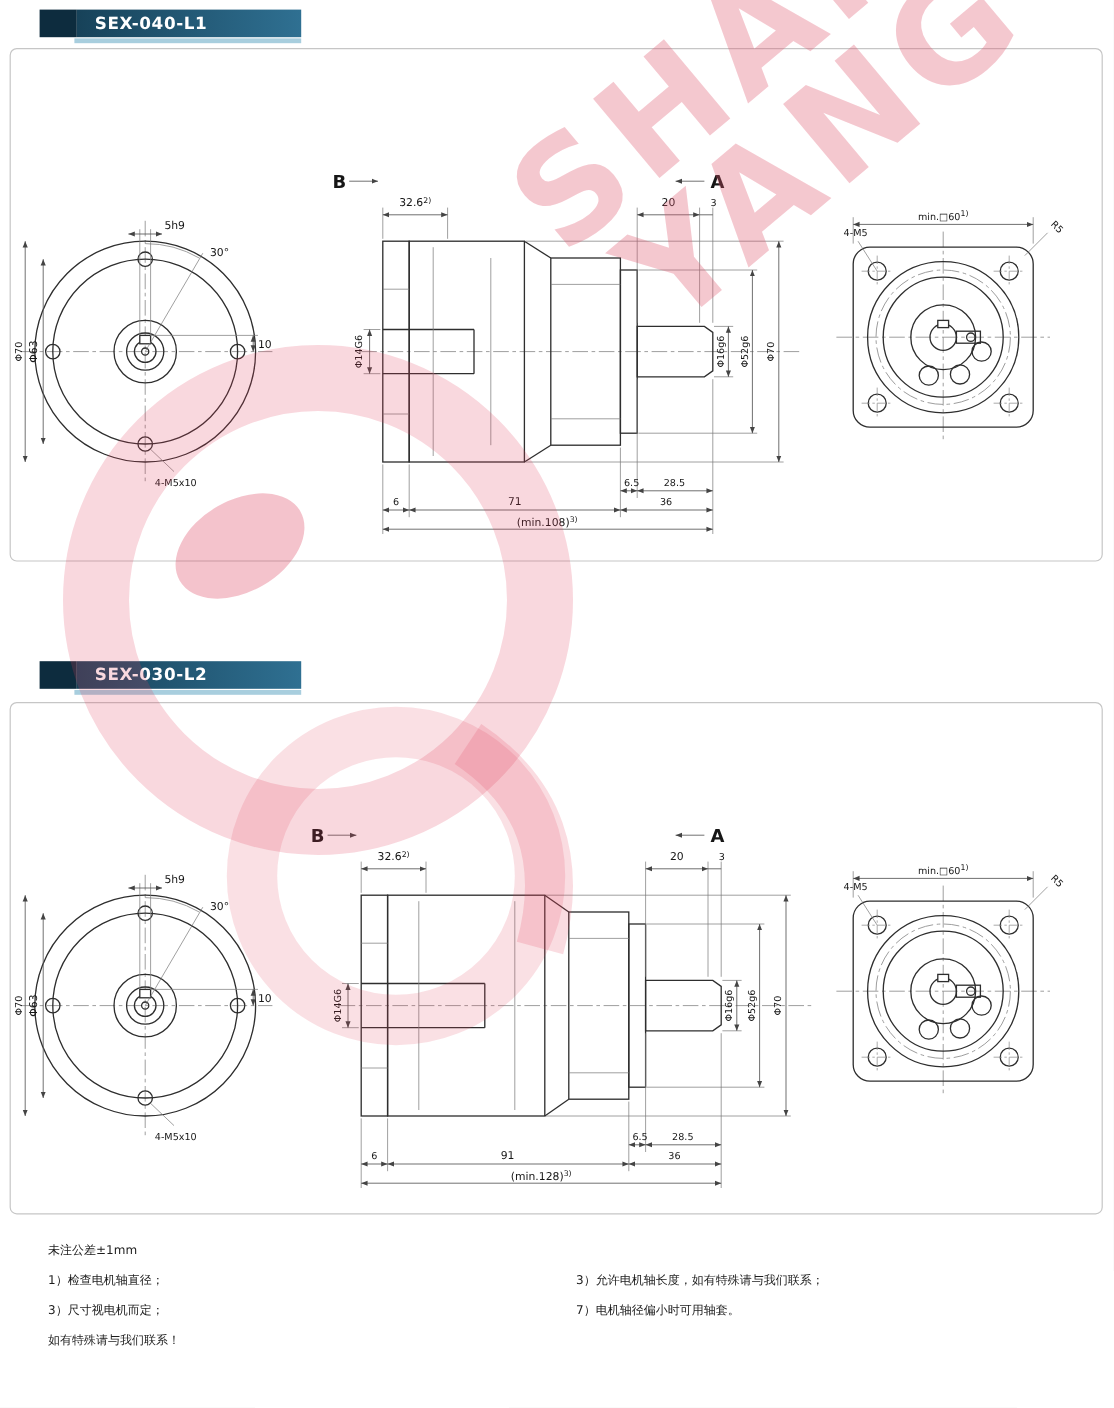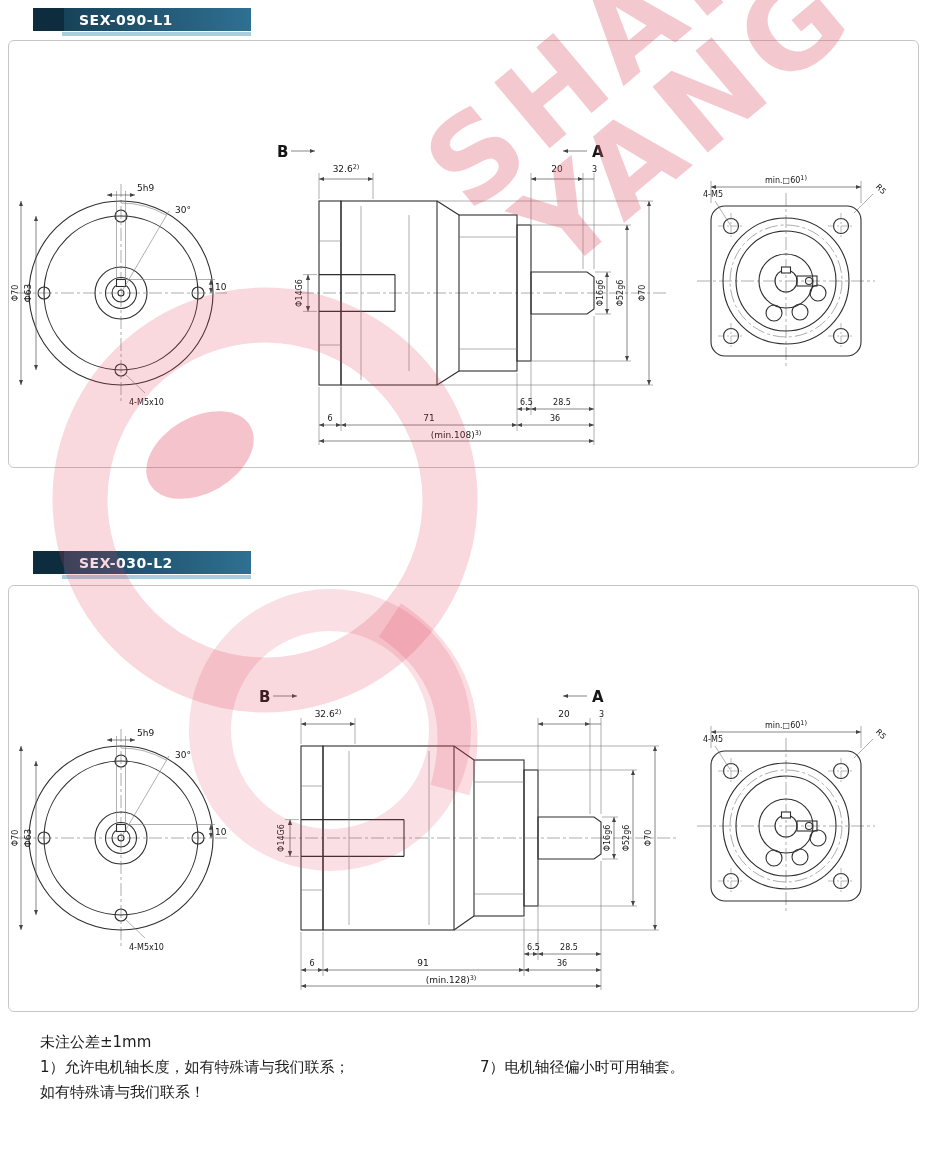--- a/index.html
+++ b/index.html
@@ -10,21 +10,21 @@
 #panel2{top:585px;height:427px}
 .hdr{position:absolute;left:33px;z-index:3}
 #hdr1{top:8px}
 #hdr2{top:551px}
 .hdr-bar{display:flex;height:23px;width:218px}
 .hdr-chip{width:31px;background:#0d2c3e}
 .hdr-label{flex:1;background:linear-gradient(90deg,#174259,#2f7092);color:#fff;font-size:14px;font-weight:bold;display:flex;align-items:center;padding-left:15px;letter-spacing:.5px}
 .hdr-line{margin-left:29px;width:189px;height:4px;background:#a8cede;margin-top:1px}
 .wm{position:absolute;left:0;top:0;z-index:6;pointer-events:none}
 .wmtxt{font-family:"DejaVu Sans",sans-serif;font-weight:bold;font-size:118px;letter-spacing:8px;fill:#e0566e;opacity:.32}
-.notes{position:absolute;left:40px;top:1030px;width:852px;font-size:15px;color:#1c1c1c;line-height:25px;z-index:2}
+.notes{position:absolute;left:40px;top:1030px;width:852px;font-size:10px;color:#1c1c1c;line-height:25px;z-index:2}
 .ngrid{display:grid;grid-template-columns:440px 1fr}
 svg .ol{fill:none;stroke:#2e2e2e;stroke-width:1.1}
 svg .olf{fill:#fff;stroke:#2e2e2e;stroke-width:1.1}
 svg .thin{fill:none;stroke:#7a7a7a;stroke-width:.6}
 svg .dim{fill:none;stroke:#555;stroke-width:.7}
 svg .cl{fill:none;stroke:#8a8a8a;stroke-width:.7;stroke-dasharray:13 3 3 3}
 svg .cl2{fill:none;stroke:#8a8a8a;stroke-width:.6;stroke-dasharray:7 2 2 2}
 svg text{font-family:"DejaVu Sans",sans-serif;fill:#161616}
 svg .dt{font-size:9px}
 svg .dts{font-size:8px}
@@ -32,21 +32,21 @@
 svg .vt{font-size:15px;font-weight:bold}
 </style>
 </head>
 <body>
 
 <div class="page">
 
   <div class="hdr" id="hdr1">
     <div class="hdr-bar">
       <div class="hdr-chip"></div>
-      <div class="hdr-label">SEX-090-L1</div>
+      <div class="hdr-label">SEX-040-L1</div>
     </div>
     <div class="hdr-line"></div>
   </div>
 
   <div class="panel" id="panel1">
     <svg width="909" height="426" viewBox="0 0 909 426">
       <defs>
         <marker id="ar1" viewBox="0 0 10 10" refX="9.5" refY="5" markerWidth="8" markerHeight="8" orient="auto-start-reverse">
           <path d="M0,1.2 L9.5,5 L0,8.8 z" fill="#444"></path>
         </marker>
@@ -471,19 +471,21 @@
     <path d="M390 620 q90 60 60 170" fill="none" stroke="rgba(226,60,88,0.18)" stroke-width="40"></path>
     <g transform="translate(470,215) rotate(-40)">
       <text class="wmtxt" x="0" y="0">SHANG</text>
       <text class="wmtxt" x="30" y="105">YANG</text>
     </g>
   </svg>
 
   <div class="notes">
     <div>未注公差±1mm</div>
     <div class="ngrid">
-      <span>1）允许电机轴长度，如有特殊请与我们联系；</span>
+      <span>1）检查电机轴直径；</span>
+      <span>3）允许电机轴长度，如有特殊请与我们联系；</span>
+      <span>3）尺寸视电机而定；</span>
       <span>7）电机轴径偏小时可用轴套。</span>
     </div>
     <div>如有特殊请与我们联系！</div>
   </div>
 
 </div>
 
 </body></html>

